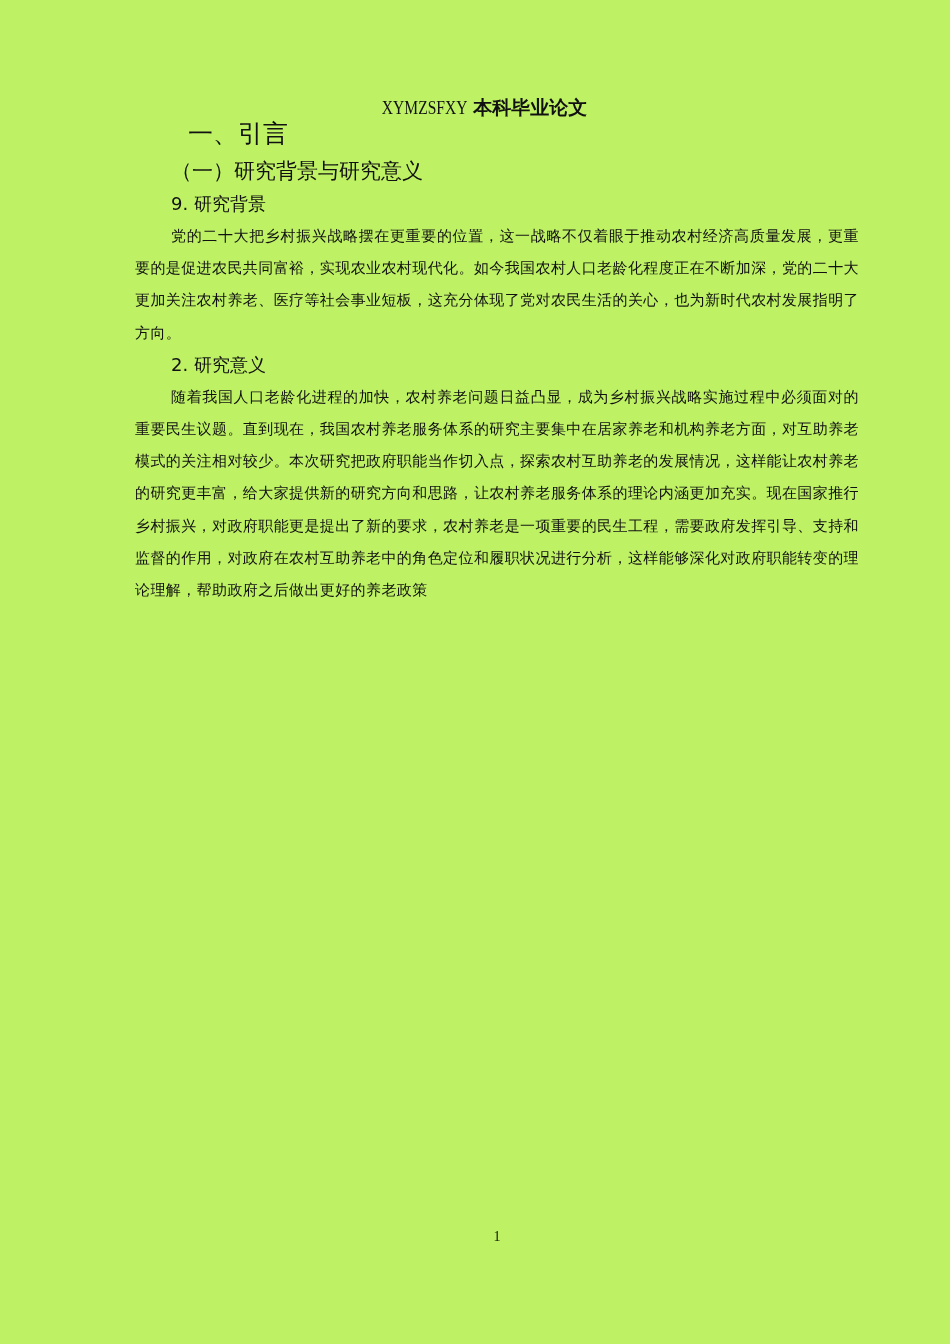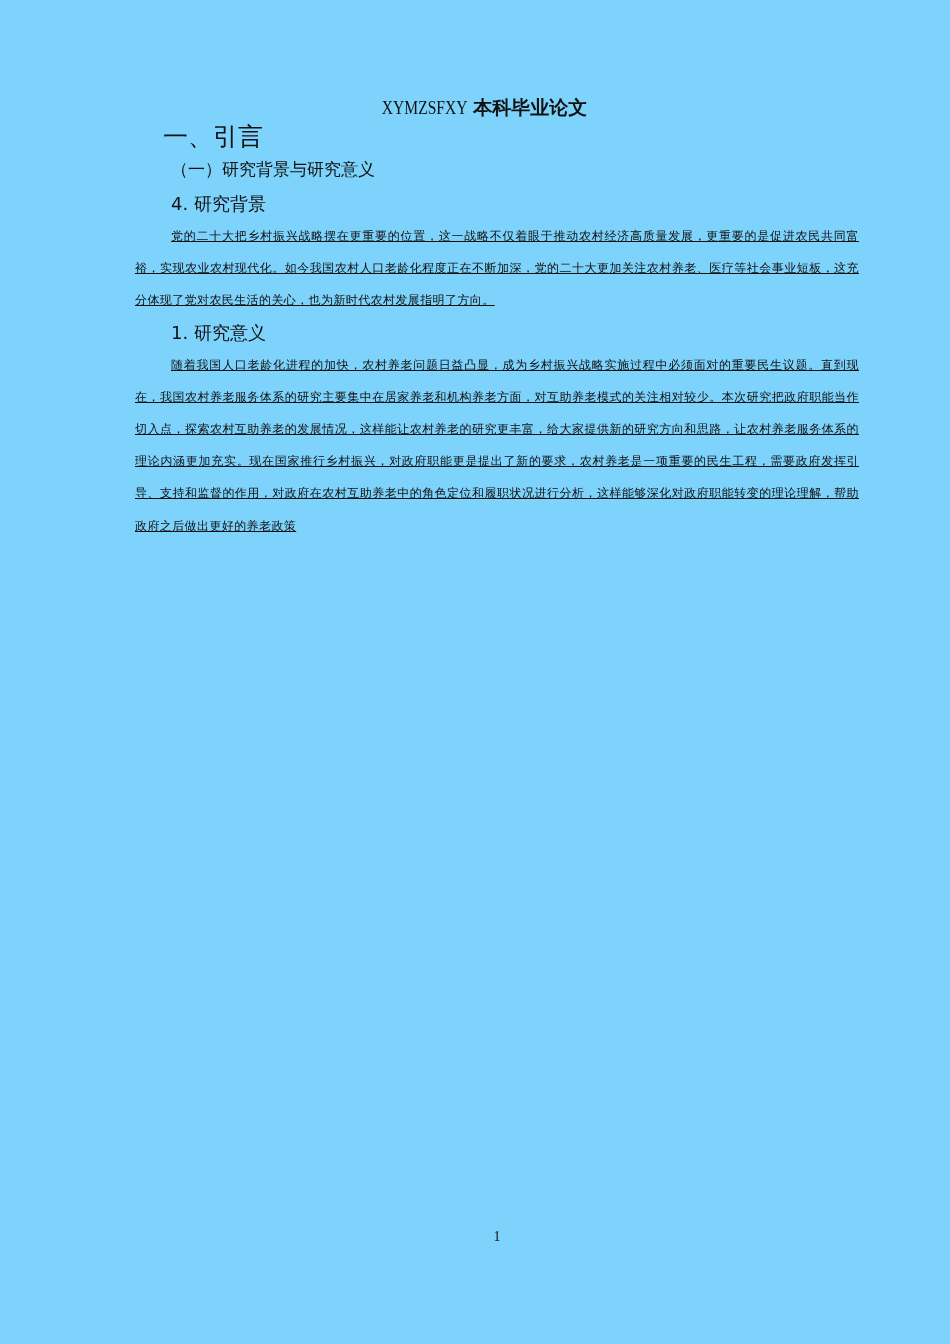--- a/index.html
+++ b/index.html
@@ -1,42 +1,42 @@
 <!DOCTYPE html>
 <html><head>
 <meta charset="utf-8">
 <style>
   html, body { margin: 0; padding: 0; background: #ffffff; }
   body { width: 950px; height: 1344px; position: relative; overflow: hidden;
          font-family: "DejaVu Serif", "Liberation Serif", serif; color: #111; }
-  .page { position: absolute; left: 0; top: 0; width: 950px; height: 1344px; background: #7dd3fc; }
+  .page { position: absolute; left: 0; top: 0; width: 950px; height: 1344px; background: #bef264; }
   .header { position: absolute; top: 95px; left: 0; width: 950px; text-align: center;
             font-size: 19px; line-height: 24px; }
   .header .latin { font-family: "Liberation Serif", serif; letter-spacing: 0px; transform: scaleX(0.82); display: inline-block; transform-origin: right center; }
   .header .cn { font-family: "DejaVu Sans", sans-serif; font-weight: bold; }
   .content { position: absolute; left: 135px; top: 118px; width: 724px; }
-  .h1 { font-family: Liberation Sans, sans-serif; font-size: 25px; line-height: 36px; margin: 0 0 0 28px; }
-  .h2 { font-family: Liberation Mono, monospace; font-size: 17px; line-height: 34px; margin: 0 0 0 36px; }
+  .h1 { font-family: Liberation Mono, monospace; font-size: 25px; line-height: 36px; margin: 0 0 0 53px; }
+  .h2 { font-family: Liberation Serif, serif; font-size: 21px; line-height: 34px; margin: 0 0 0 36px; }
   .h3 { font-family: "DejaVu Sans", "Liberation Sans", sans-serif; font-size: 18px; line-height: 32px; margin: 0 0 0 36px; }
-  .p { font-size: 12px; line-height: 32.2px; text-indent: 36px; margin: 0; text-align: justify; letter-spacing: 0.4px; text-decoration: underline; }
+  .p { font-size: 15px; line-height: 32.2px; text-indent: 36px; margin: 0; text-align: justify; letter-spacing: 0.4px; }
   .pagenum { position: absolute; top: 1229px; left: 0; width: 994px; text-align: center;
              font-family: "Liberation Serif", serif; font-size: 14px; }
 </style>
 </head>
 <body>
 
 <div class="page">
   <div class="header">
     <span class="latin">XYMZSFXY</span>
     <span class="cn">本科毕业论文</span>
   </div>
 
   <div class="content">
     <div class="h1">一、引言</div>
     <div class="h2">（一）研究背景与研究意义</div>
-    <div class="h3">4. 研究背景</div>
+    <div class="h3">9. 研究背景</div>
     <p class="p">党的二十大把乡村振兴战略摆在更重要的位置，这一战略不仅着眼于推动农村经济高质量发展，更重要的是促进农民共同富裕，实现农业农村现代化。如今我国农村人口老龄化程度正在不断加深，党的二十大更加关注农村养老、医疗等社会事业短板，这充分体现了党对农民生活的关心，也为新时代农村发展指明了方向。</p>
-    <div class="h3">1. 研究意义</div>
+    <div class="h3">2. 研究意义</div>
     <p class="p">随着我国人口老龄化进程的加快，农村养老问题日益凸显，成为乡村振兴战略实施过程中必须面对的重要民生议题。直到现在，我国农村养老服务体系的研究主要集中在居家养老和机构养老方面，对互助养老模式的关注相对较少。本次研究把政府职能当作切入点，探索农村互助养老的发展情况，这样能让农村养老的研究更丰富，给大家提供新的研究方向和思路，让农村养老服务体系的理论内涵更加充实。现在国家推行乡村振兴，对政府职能更是提出了新的要求，农村养老是一项重要的民生工程，需要政府发挥引导、支持和监督的作用，对政府在农村互助养老中的角色定位和履职状况进行分析，这样能够深化对政府职能转变的理论理解，帮助政府之后做出更好的养老政策</p>
   </div>
 
   <div class="pagenum">1</div>
 </div>
 
 </body></html>

